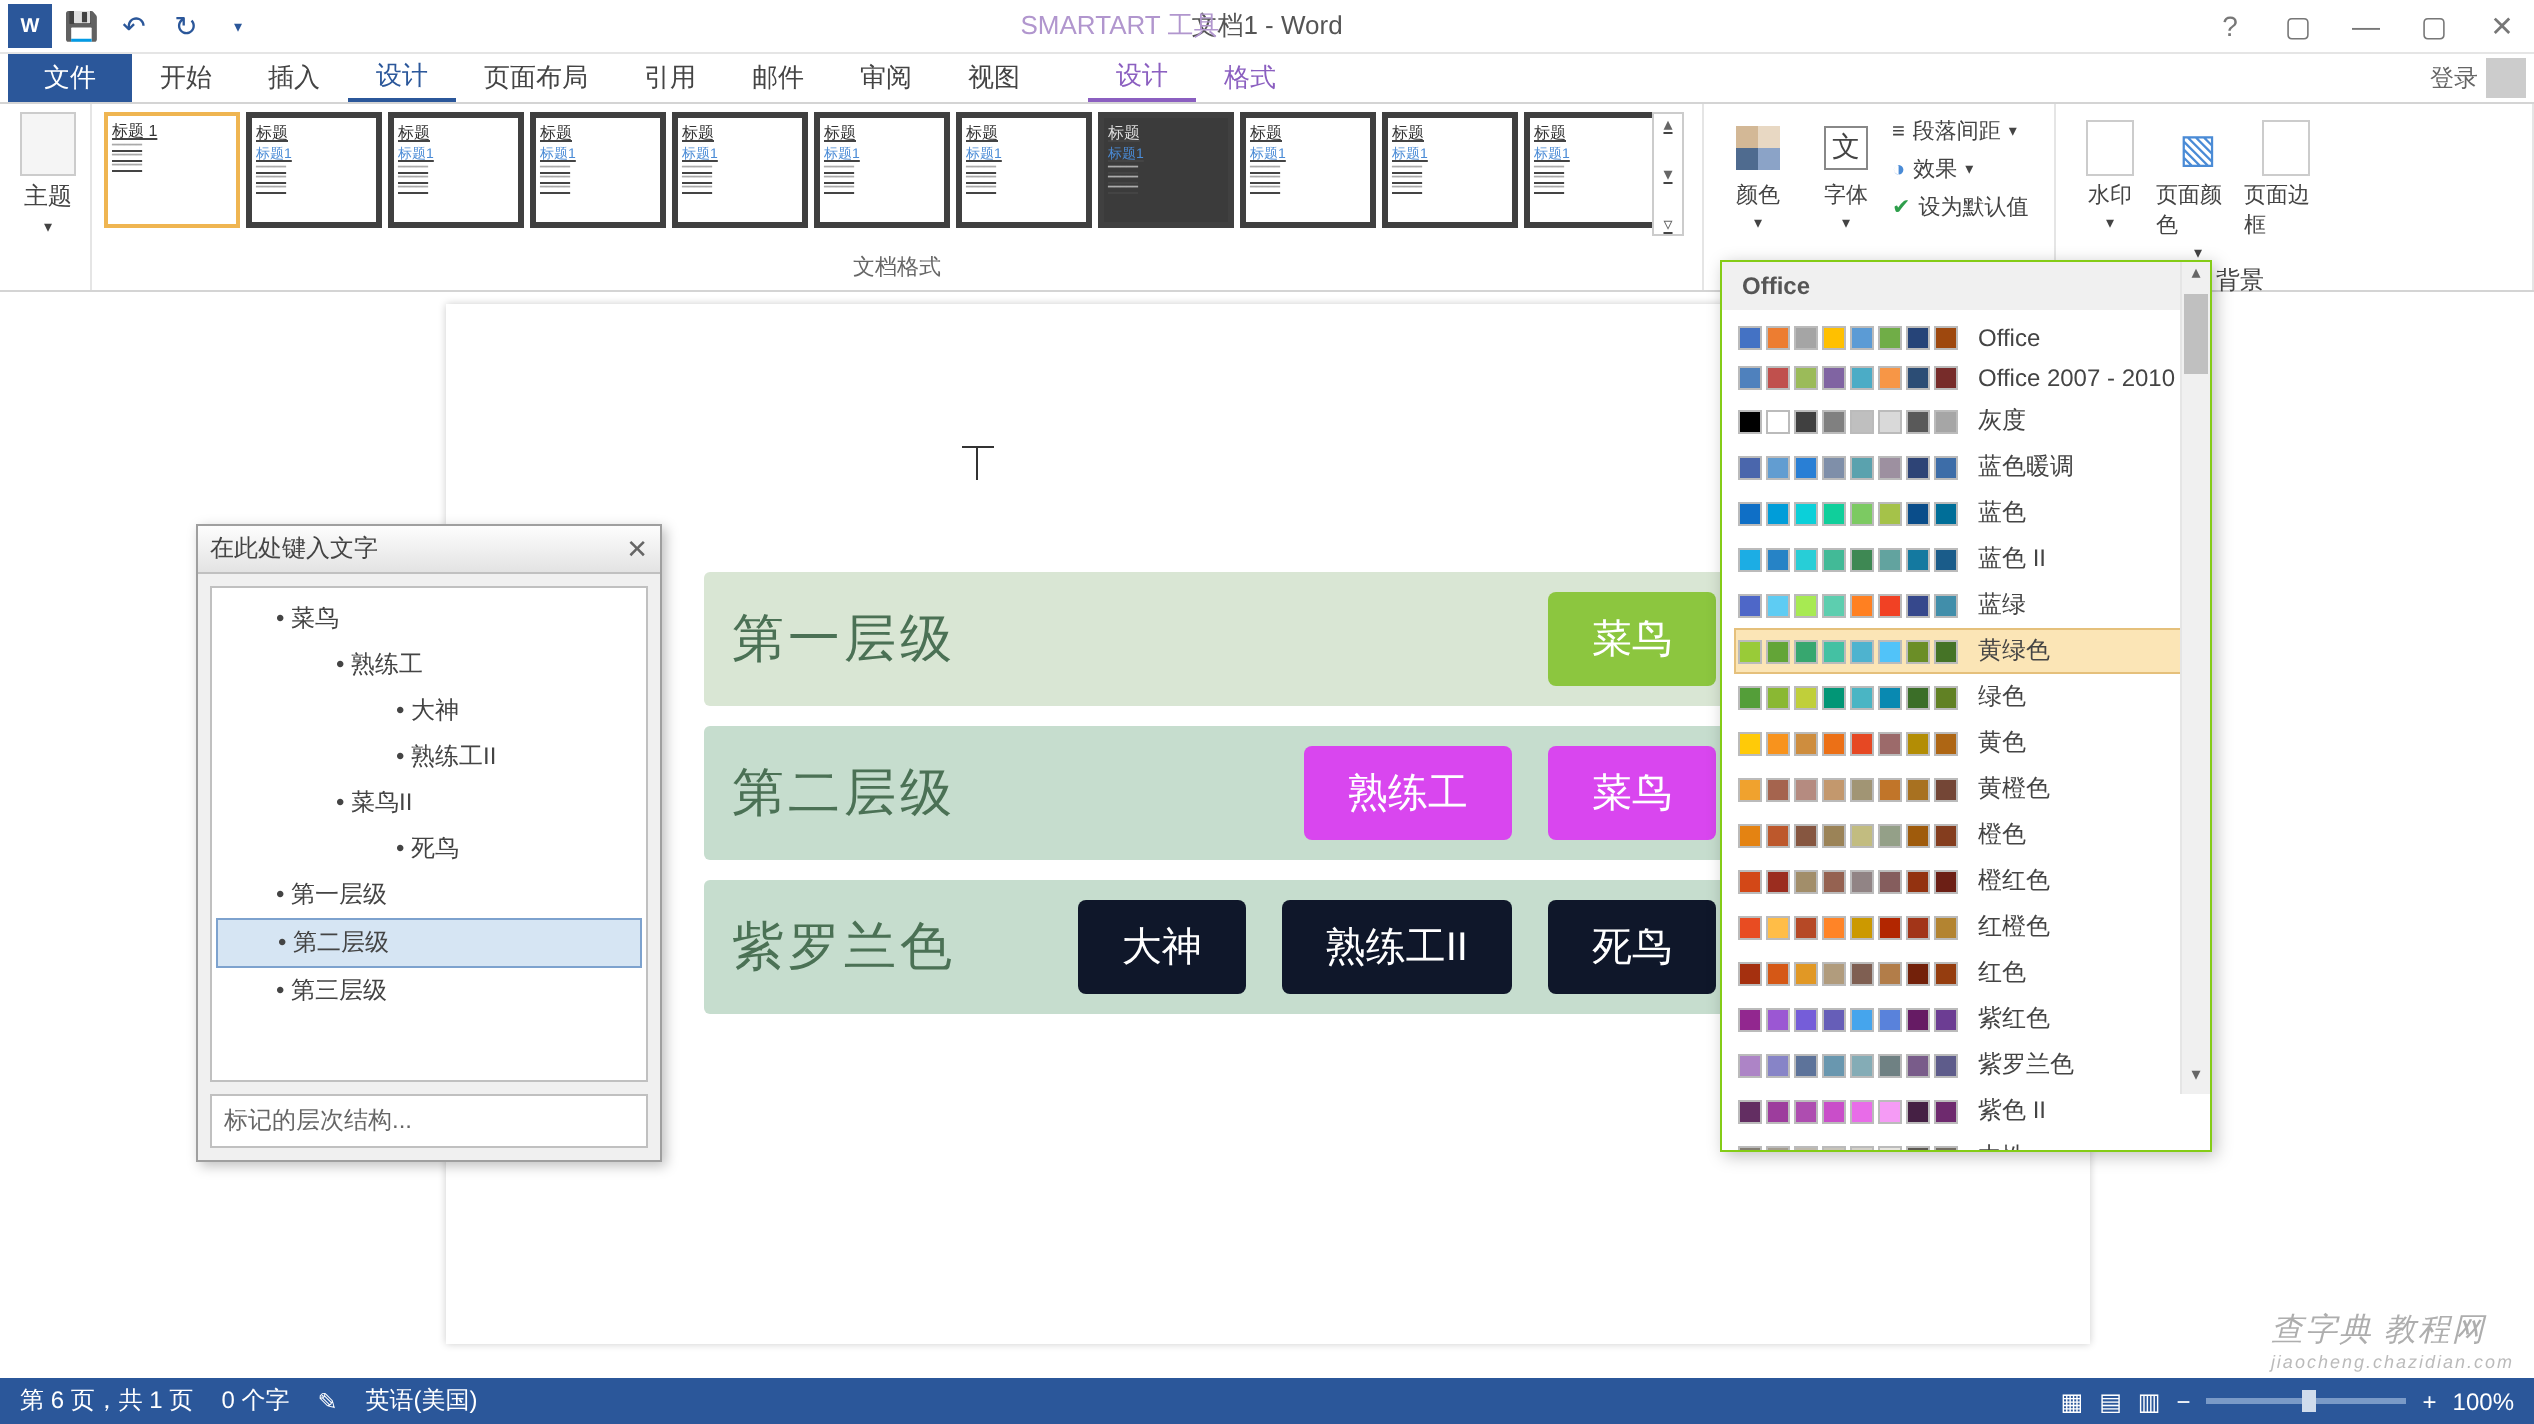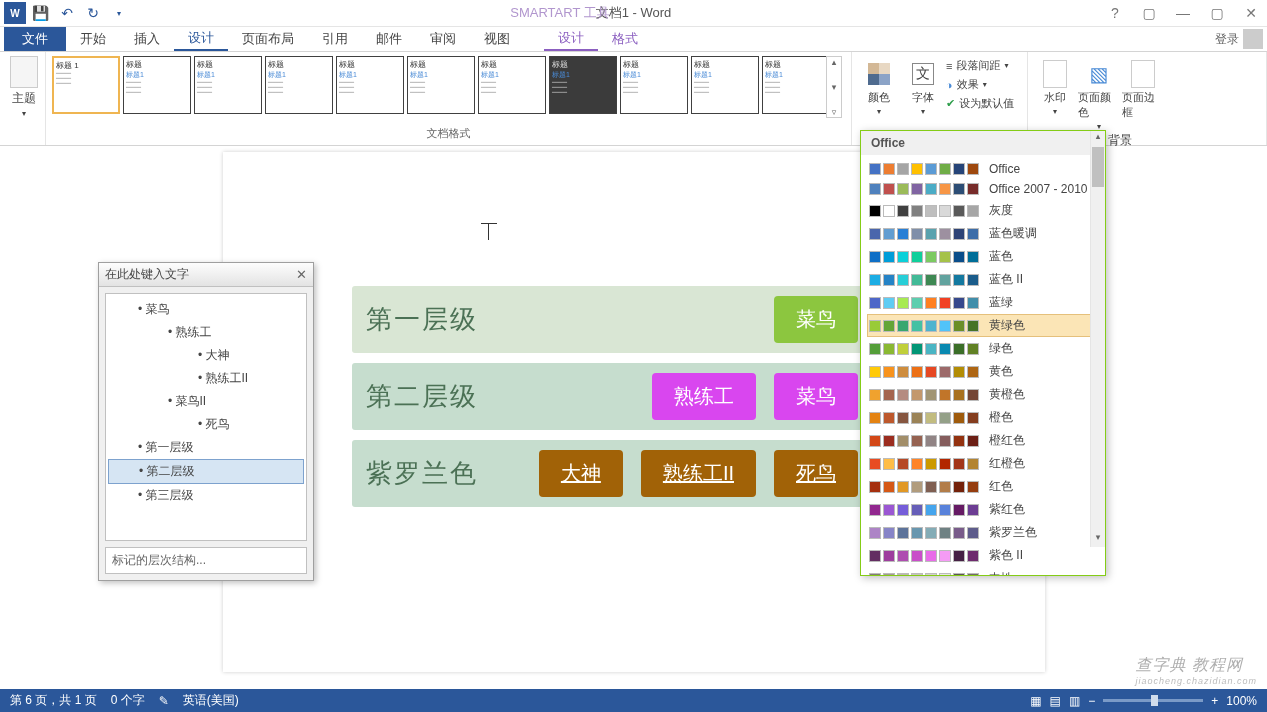--- a/index.html
+++ b/index.html
@@ -18,61 +18,61 @@
 .tab.sa{color:#8b5fc0;}
 .tab.sa.active{border-bottom:2px solid #8b5fc0;}
 .login{margin-left:auto;display:flex;align-items:center;gap:4px;color:#666;}
 .login .avatar{width:20px;height:20px;background:#ccc;}
 .ribbon{height:94px;background:#fff;border-bottom:1px solid #d4d4d4;display:flex;}
 .ribbon-group{border-right:1px solid #e5e5e5;padding:4px 6px;display:flex;flex-direction:column;position:relative;}
 .group-label{text-align:center;color:#666;font-size:11px;margin-top:auto;padding-top:3px;}
 .theme-btn{width:36px;display:flex;flex-direction:column;align-items:center;gap:2px;}
 .theme-btn .ico{width:28px;height:32px;border:1px solid #ccc;background:#f5f5f5;}
 .style-gallery{width:774px;height:62px;display:flex;gap:3px;overflow:hidden;}
-.style-thumb{flex:0 0 68px;height:58px;border:1px solid #404040;background:#fff;font-size:8px;color:#888;padding:2px;overflow:hidden;}
+.style-thumb{flex:0 0 68px;height:58px;border:3px solid #404040;background:#fff;font-size:8px;color:#888;padding:2px;overflow:hidden;}
 .style-thumb.sel{border:2px solid #efb551;}
 .style-thumb .st-title{color:#333;font-size:8px;}
 .style-thumb .st-sub{color:#4a8bd6;font-size:7px;}
 .style-thumb.dark{background:#3b3b3b;color:#bbb;}
 .style-thumb.dark .st-title{color:#ddd;}
 .gallery-scroll{width:16px;display:flex;flex-direction:column;justify-content:space-between;border:1px solid #ccc;font-size:9px;text-align:center;color:#666;}
 .big-btn{width:42px;display:flex;flex-direction:column;align-items:center;gap:2px;font-size:11px;color:#444;padding-top:4px;}
 .big-btn .ico{width:28px;height:28px;display:flex;align-items:center;justify-content:center;font-size:20px;}
 .small-row{display:flex;align-items:center;gap:4px;font-size:11px;padding:2px 0;white-space:nowrap;}
 .color-swatch{width:22px;height:22px;display:grid;grid-template-columns:repeat(2,1fr);grid-template-rows:repeat(2,1fr);}
 .color-swatch div:nth-child(1){background:#d3b896;}
 .color-swatch div:nth-child(2){background:#e8d8c3;}
 .color-swatch div:nth-child(3){background:#4f6b8f;}
 .color-swatch div:nth-child(4){background:#8ba3c7;}
 .font-ico{width:22px;height:22px;border:1px solid #888;display:flex;align-items:center;justify-content:center;font-size:14px;}
 .canvas-area{height:508px;background:#fff;position:relative;display:flex;justify-content:center;}
 .page{width:822px;background:#fff;box-shadow:0 0 4px rgba(0,0,0,0.2);margin-top:6px;height:520px;position:relative;}
 .cursor-mark{position:absolute;left:265px;top:72px;width:1px;height:16px;border-left:1px solid #333;}
 .cursor-mark::after{content:"";position:absolute;left:-8px;top:-1px;width:16px;height:1px;background:#333;}
-.text-pane{position:absolute;left:98px;top:262px;width:216px;background:#f0f0f0;border:1px solid #9f9f9f;box-shadow:2px 2px 6px rgba(0,0,0,0.25);}
+.text-pane{position:absolute;left:98px;top:262px;width:233px;background:#f0f0f0;border:1px solid #9f9f9f;box-shadow:2px 2px 6px rgba(0,0,0,0.25);}
 .tp-header{height:24px;background:linear-gradient(#fdfdfd,#e3e3e3);border-bottom:1px solid #c0c0c0;display:flex;align-items:center;padding:0 6px;font-size:12px;}
 .tp-close{margin-left:auto;color:#666;font-size:13px;cursor:default;}
 .tp-body{background:#fff;border:1px solid #c0c0c0;margin:6px;padding:4px 2px;height:248px;overflow:auto;}
 .tp-item{padding:3px 4px;font-size:12px;}
 .tp-item.d1{padding-left:30px;}
 .tp-item.d2{padding-left:60px;}
 .tp-item.d3{padding-left:90px;}
 .tp-item.sel{background:#d6e5f3;border:1px solid #7da2ce;}
 .tp-footer{background:#fff;border:1px solid #c0c0c0;margin:0 6px 6px;padding:4px 6px;font-size:12px;color:#666;}
 .smartart{position:absolute;left:352px;top:286px;width:520px;}
 .sa-row{display:flex;align-items:center;margin-bottom:10px;border-radius:3px;padding:10px 14px;}
 .sa-row.r1{background:#d9e6d4;text-align:right;}
 .sa-row.r2{background:#c6ddce;}
 .sa-row.r3{background:#c6ddce;}
 .sa-label{font-size:26px;color:#4b7155;font-weight:300;letter-spacing:2px;}
 .sa-nodes{margin-left:auto;display:flex;gap:18px;}
 .sa-node{color:#fff;border-radius:4px;padding:10px 22px;font-size:20px;display:flex;align-items:center;justify-content:center;}
 .n-lime{background:#8cc63f;}
 .n-teal{background:#d946ef;}
-.n-seag{background:#a16207;text-decoration:underline;}
+.n-seag{background:#0f172a;}
 .color-popup{position:absolute;left:860px;top:130px;width:246px;background:#fff;border:1px solid #84cc16;box-shadow:2px 2px 8px rgba(0,0,0,0.25);z-index:50;}
 .cp-scroll{position:absolute;right:0;top:0;bottom:28px;width:15px;border-left:1px solid #e5e5e5;background:#f0f0f0;}
 .cp-scroll .up,.cp-scroll .dn{height:15px;text-align:center;font-size:9px;color:#666;}
 .cp-scroll .thumb{height:40px;background:#c0c0c0;margin:1px;}
 .cp-header{background:#f0f0f0;padding:5px 10px;font-weight:bold;color:#555;}
 .cp-list{padding:4px 6px 4px 6px;max-height:420px;overflow:hidden;}
 .cp-row{display:flex;align-items:center;gap:2px;padding:3px 2px;}
 .cp-row.hov{background:#fbe5b6;border:1px solid #e5c07b;padding:2px 1px;}
 .cp-sw{width:12px;height:12px;border:1px solid #bbb;}
 .cp-label{margin-left:8px;font-size:12px;color:#444;}
@@ -128,21 +128,21 @@
 
 <div class="ribbon">
   <div class="ribbon-group" style="width:46px;">
     <div class="theme-btn">
       <div class="ico"></div>
       <span>主题</span>
       <span style="font-size:8px;">▾</span>
     </div>
   </div>
   <div class="ribbon-group" style="width:806px;">
-    <div style="display:flex;">
+    <div style="display:flex;text-decoration:underline;">
       <div class="style-gallery" id="style-gallery">
           <div class="style-thumb sel">
             <div class="st-title">标题 1</div>
             <div style="font-size:5px;line-height:5px;color:#aaa;">━━━━━<br>━━━━━<br>━━━━━</div>
           </div>
           <div class="style-thumb">
             <div class="st-title">标题</div>
             <div class="st-sub">标题1</div>
             <div style="font-size:5px;line-height:5px;color:#aaa;">━━━━━<br>━━━━━<br>━━━━━</div>
           </div>

